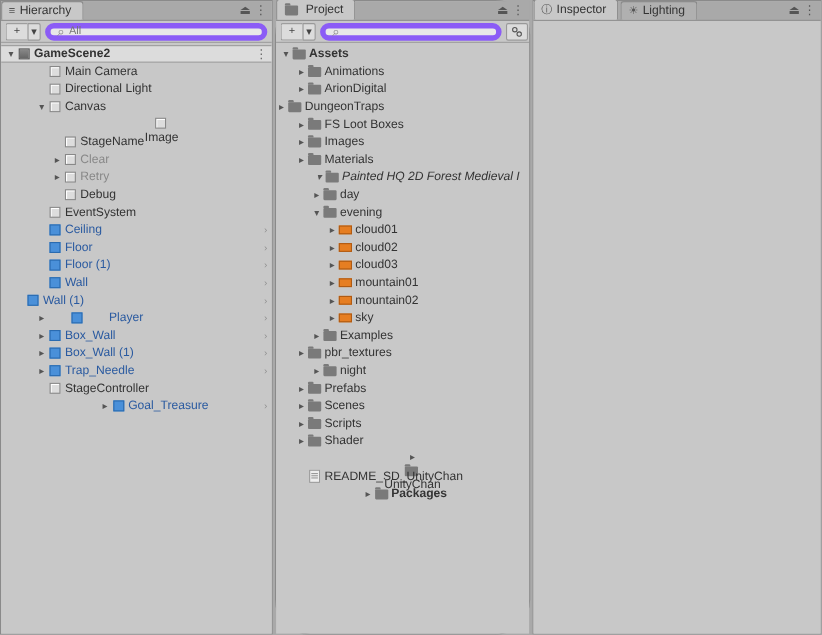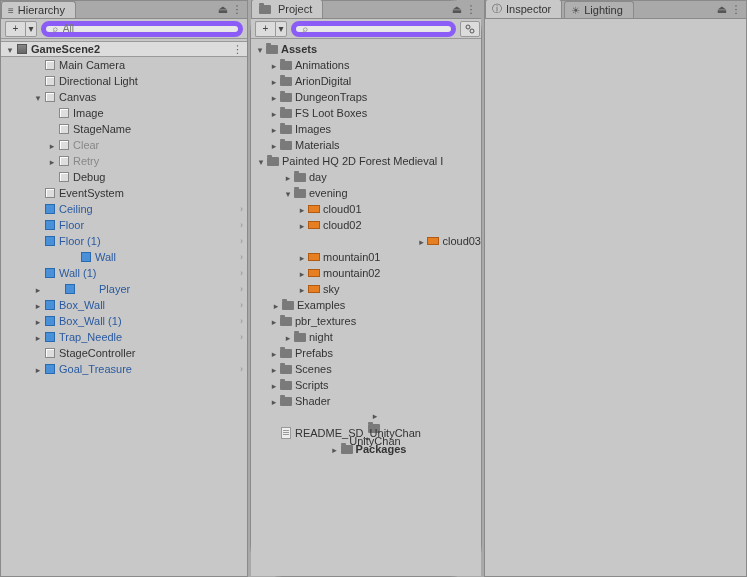--- a/index.html
+++ b/index.html
@@ -96,53 +96,53 @@
         </span>
     <span>Directional Light</span>
   </div>
       <div class="tree-row " style="padding-left:32px;">
     <span class="foldout expanded"></span>
         <span class="ico">
           <span class="ico-go"></span>
         </span>
     <span>Canvas</span>
   </div>
+      <div class="tree-row " style="padding-left:46px;flex-direction:column;">
+    <span class="foldout"></span>
+        <span class="ico">
+          <span class="ico-go"></span>
+        </span>
+    <span>Image</span>
+  </div>
       <div class="tree-row " style="padding-left:46px;">
     <span class="foldout"></span>
         <span class="ico">
           <span class="ico-go"></span>
         </span>
-    <span>Image</span>
+    <span>StageName</span>
+  </div>
+      <div class="tree-row dimmed " style="padding-left:46px;">
+    <span class="foldout collapsed"></span>
+        <span class="ico">
+          <span class="ico-go"></span>
+        </span>
+    <span>Clear</span>
+  </div>
+      <div class="tree-row dimmed " style="padding-left:46px;">
+    <span class="foldout collapsed"></span>
+        <span class="ico">
+          <span class="ico-go"></span>
+        </span>
+    <span>Retry</span>
   </div>
       <div class="tree-row " style="padding-left:46px;">
     <span class="foldout"></span>
         <span class="ico">
           <span class="ico-go"></span>
         </span>
-    <span>StageName</span>
-  </div>
-      <div class="tree-row dimmed " style="padding-left:46px;">
-    <span class="foldout collapsed"></span>
-        <span class="ico">
-          <span class="ico-go"></span>
-        </span>
-    <span>Clear</span>
-  </div>
-      <div class="tree-row dimmed " style="padding-left:46px;">
-    <span class="foldout collapsed"></span>
-        <span class="ico">
-          <span class="ico-go"></span>
-        </span>
-    <span>Retry</span>
-  </div>
-      <div class="tree-row " style="padding-left:46px;">
-    <span class="foldout"></span>
-        <span class="ico">
-          <span class="ico-go"></span>
-        </span>
     <span>Debug</span>
   </div>
       <div class="tree-row " style="padding-left:32px;">
     <span class="foldout"></span>
         <span class="ico">
           <span class="ico-go"></span>
         </span>
     <span>EventSystem</span>
   </div>
       <div class="tree-row prefab blue " style="padding-left:32px;">
@@ -162,29 +162,29 @@
         <span class="row-arrow">›</span>
   </div>
       <div class="tree-row prefab blue " style="padding-left:32px;">
     <span class="foldout"></span>
         <span class="ico">
           <span class="ico-prefab"></span>
         </span>
     <span>Floor (1)</span>
         <span class="row-arrow">›</span>
   </div>
-      <div class="tree-row prefab blue " style="padding-left:32px;margin-left:36px;">
+      <div class="tree-row prefab blue " style="padding-left:32px;">
     <span class="foldout"></span>
         <span class="ico">
           <span class="ico-prefab"></span>
         </span>
     <span>Wall</span>
         <span class="row-arrow">›</span>
   </div>
-      <div class="tree-row prefab blue " style="padding-left:32px;">
+      <div class="tree-row prefab blue " style="padding-left:12px;">
     <span class="foldout"></span>
         <span class="ico">
           <span class="ico-prefab"></span>
         </span>
     <span>Wall (1)</span>
         <span class="row-arrow">›</span>
   </div>
       <div class="tree-row prefab blue " style="padding-left:32px;gap:20px;">
     <span class="foldout collapsed"></span>
         <span class="ico">
@@ -217,21 +217,21 @@
     <span>Trap_Needle</span>
         <span class="row-arrow">›</span>
   </div>
       <div class="tree-row " style="padding-left:32px;">
     <span class="foldout"></span>
         <span class="ico">
           <span class="ico-go"></span>
         </span>
     <span>StageController</span>
   </div>
-      <div class="tree-row prefab blue " style="padding-left:32px;">
+      <div class="tree-row prefab blue " style="padding-left:32px;justify-content:center;">
     <span class="foldout collapsed"></span>
         <span class="ico">
           <span class="ico-prefab"></span>
         </span>
     <span>Goal_Treasure</span>
         <span class="row-arrow">›</span>
   </div>
     </div>
 </div>
 
@@ -292,21 +292,21 @@
         </span>
     <span class="">Animations</span>
   </div>
       <div class="tree-row" style="padding-left:18px;">
     <span class="foldout collapsed"></span>
         <span class="ico">
           <span class="ico-folder"></span>
         </span>
     <span class="">ArionDigital</span>
   </div>
-      <div class="tree-row" style="padding-left:18px;">
+      <div class="tree-row" style="">
     <span class="foldout collapsed"></span>
         <span class="ico">
           <span class="ico-folder"></span>
         </span>
     <span class="">DungeonTraps</span>
   </div>
       <div class="tree-row" style="padding-left:18px;">
     <span class="foldout collapsed"></span>
         <span class="ico">
           <span class="ico-folder"></span>
@@ -320,21 +320,21 @@
         </span>
     <span class="">Images</span>
   </div>
       <div class="tree-row" style="padding-left:18px;">
     <span class="foldout collapsed"></span>
         <span class="ico">
           <span class="ico-folder"></span>
         </span>
     <span class="">Materials</span>
   </div>
-      <div class="tree-row" style="padding-left:5px;">
+      <div class="tree-row" style="padding-left:34px;font-style:italic;">
     <span class="foldout expanded"></span>
         <span class="ico">
           <span class="ico-folder"></span>
         </span>
     <span class="">Painted HQ 2D Forest Medieval I</span>
   </div>
       <div class="tree-row" style="padding-left:32px;">
     <span class="foldout collapsed"></span>
         <span class="ico">
           <span class="ico-folder"></span>
@@ -355,21 +355,21 @@
         </span>
     <span class="">cloud01</span>
   </div>
       <div class="tree-row" style="padding-left:46px;">
     <span class="foldout collapsed"></span>
         <span class="ico">
           <span class="ico-sprite"></span>
         </span>
     <span class="">cloud02</span>
   </div>
-      <div class="tree-row" style="padding-left:46px;justify-content:flex-end;">
+      <div class="tree-row" style="padding-left:46px;">
     <span class="foldout collapsed"></span>
         <span class="ico">
           <span class="ico-sprite"></span>
         </span>
     <span class="">cloud03</span>
   </div>
       <div class="tree-row" style="padding-left:46px;">
     <span class="foldout collapsed"></span>
         <span class="ico">
           <span class="ico-sprite"></span>
@@ -383,21 +383,21 @@
         </span>
     <span class="">mountain02</span>
   </div>
       <div class="tree-row" style="padding-left:46px;">
     <span class="foldout collapsed"></span>
         <span class="ico">
           <span class="ico-sprite"></span>
         </span>
     <span class="">sky</span>
   </div>
-      <div class="tree-row" style="padding-left:20px;">
+      <div class="tree-row" style="padding-left:32px;">
     <span class="foldout collapsed"></span>
         <span class="ico">
           <span class="ico-folder"></span>
         </span>
     <span class="">Examples</span>
   </div>
       <div class="tree-row" style="padding-left:18px;">
     <span class="foldout collapsed"></span>
         <span class="ico">
           <span class="ico-folder"></span>

